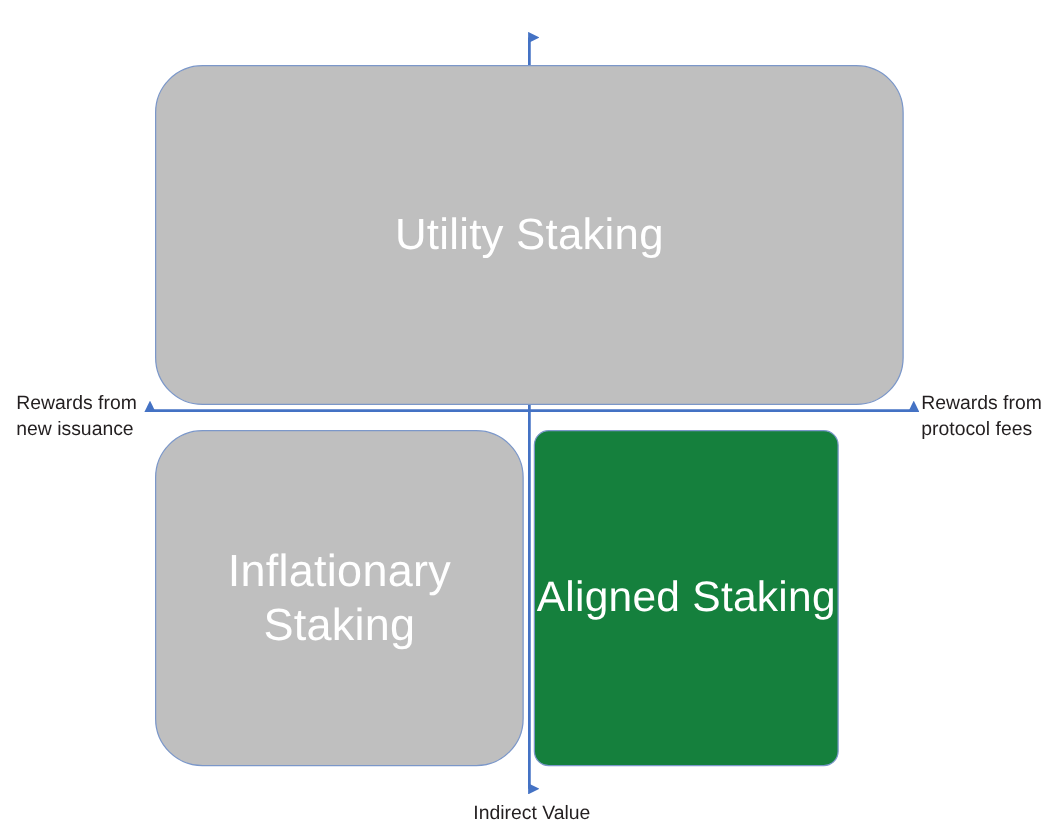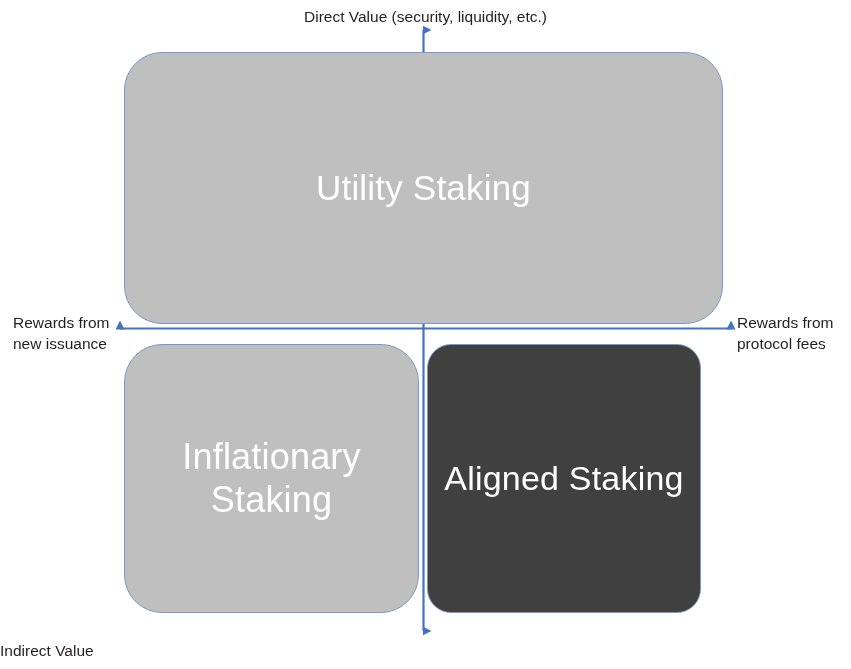--- a/index.html
+++ b/index.html
@@ -62,24 +62,24 @@
     width: 295px;
     height: 269px;
     background: #bfbfbf;
     border-radius: 38px;
   }
   #box-inflationary .quad-label { font-size: 36px; }
 
   #box-aligned {
     left: 427px;
     top: 344px;
-    width: 274px;
+    width: 244px;
     height: 269px;
-    background: #404040;
-    border-radius: 24px;
+    background: #15803d;
+    border-radius: 12px;
   }
   #box-aligned .quad-label { font-size: 34px; }
 
   
   .axis-label {
     position: absolute;
     color: #231f20;
     font-size: 15.5px;
     line-height: 1.33;
     white-space: pre-line;
@@ -87,20 +87,21 @@
   #label-top {
     left: 0;
     top: 7px;
     width: 851px;
     text-align: center;
   }
   #label-bottom {
     left: 0;
     top: 641px;
     width: 851px;
+    text-align: center;
   }
   #label-left {
     left: 13px;
     top: 313px;
     width: 110px;
     text-align: left;
   }
   #label-right {
     left: 737px;
     top: 313px;
@@ -140,21 +141,20 @@
 
   <div class="quad" id="box-inflationary">
     <span class="quad-label">Inflationary
 Staking</span>
   </div>
 
   <div class="quad" id="box-aligned">
     <span class="quad-label">Aligned Staking</span>
   </div>
 
-  <div class="axis-label" id="label-top">Direct Value (security, liquidity, etc.)</div>
 
   <div class="axis-label" id="label-bottom">Indirect Value</div>
 
   <div class="axis-label" id="label-left">Rewards from
 new issuance</div>
 
   <div class="axis-label" id="label-right">Rewards from
 protocol fees</div>
 
 </div>

